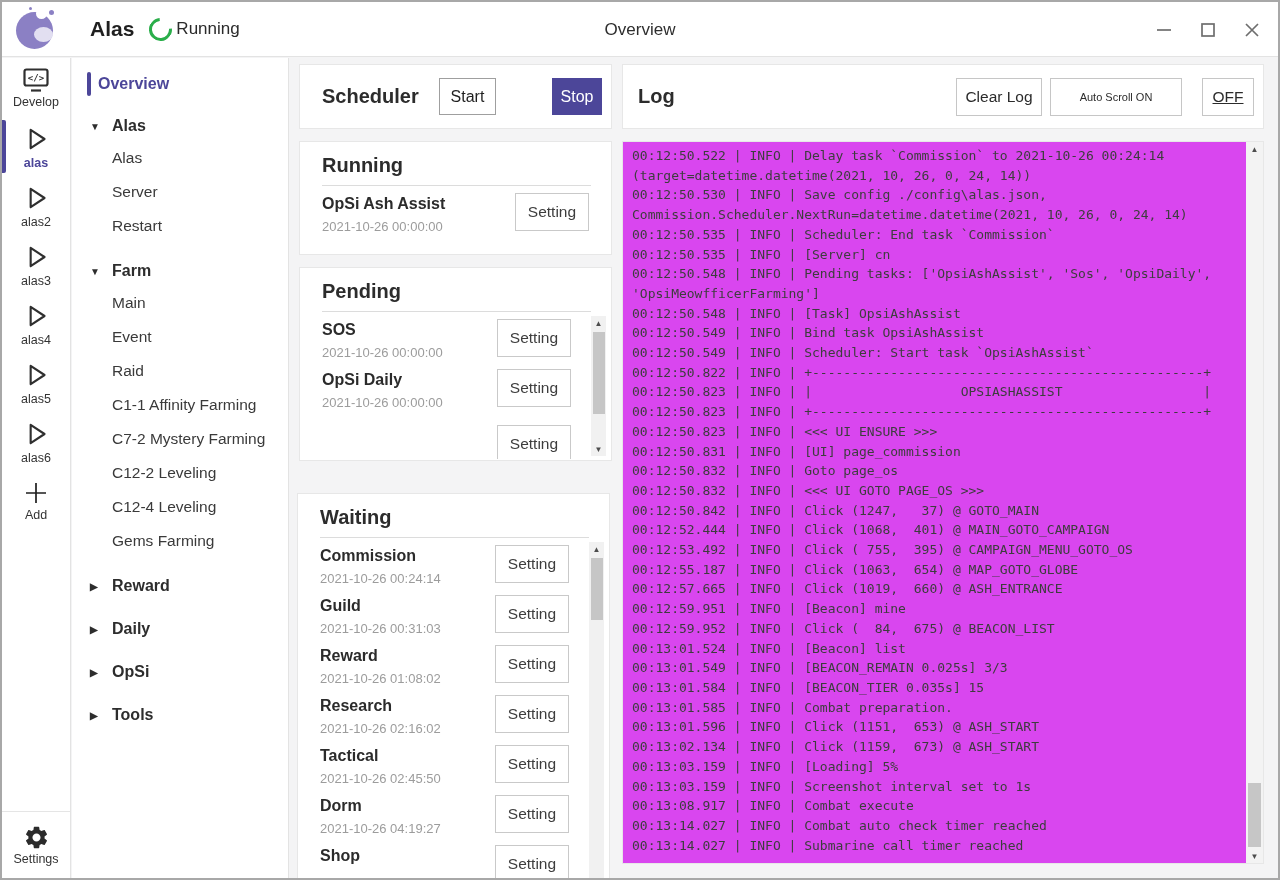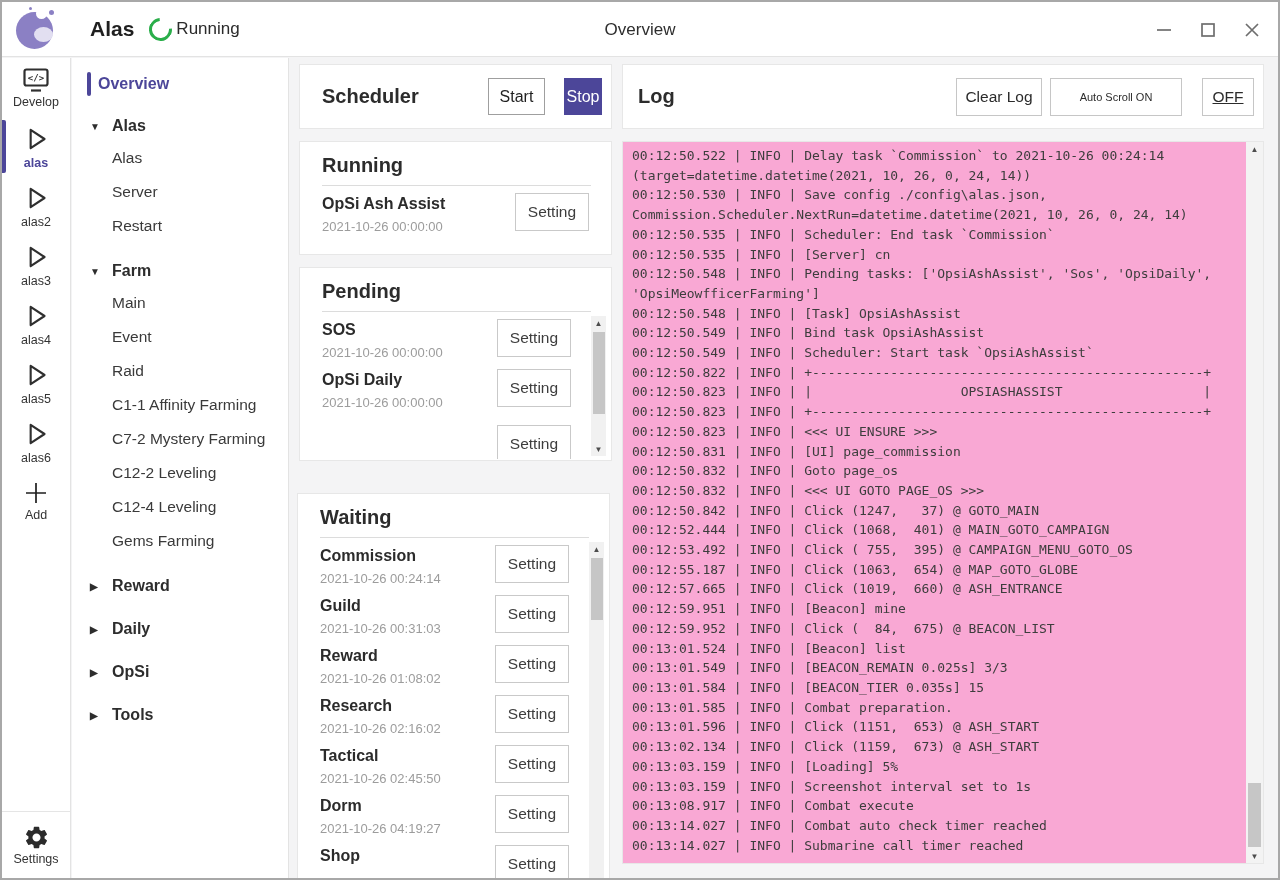--- a/index.html
+++ b/index.html
@@ -57,21 +57,21 @@
   .card{position:absolute;background:#fff;border:1px solid #e7e7e7;box-sizing:border-box;}
 
   
   #card-scheduler{left:9px;top:6px;width:313px;height:65px;display:flex;align-items:center;
                   padding:0 9px 0 22px;}
   #card-scheduler .card-title{flex:1;}
   .card-title{font-size:20px;font-weight:700;color:#2c2c2c;}
   .btn{background:#fff;border:1px solid #c6c6c6;color:#333;display:flex;align-items:center;
        justify-content:center;cursor:pointer;font-family:"Liberation Sans",sans-serif;}
   .btn-start{width:57px;height:37px;font-size:16px;border-color:#9f9f9f;margin-right:19px;color:#1f1f1f;}
-  .btn-stop{width:38px;height:37px;font-size:16px;background:#4c4699;border-color:#4c4699;color:#fff;}
+  .btn-stop{width:50px;height:37px;font-size:16px;background:#4c4699;border-color:#4c4699;color:#fff;margin-left:37px;}
   .sec-title{margin:0 20px 0 22px;padding:12px 0 8px 0;border-bottom:1px solid #dcdcdc;
              font-size:20px;font-weight:700;color:#2c2c2c;}
   #card-running{left:9px;top:83px;width:313px;height:114px;}
   #card-pending{left:9px;top:209px;width:313px;height:194px;overflow:hidden;}
   #card-waiting{left:7px;top:415px;width:313px;height:460px;overflow:hidden;margin-top:20px;}
   .task-list{position:absolute;left:22px;right:40px;top:48px;bottom:1px;overflow:hidden;}
   .trow{position:relative;height:50px;}
   .trow .tname{padding-top:5px;width:172px;font-size:16px;font-weight:700;color:#2b2b2b;line-height:18px;}
   .trow .ttime{margin-top:6px;font-size:13px;color:#9c9c9c;}
   .btn-setting{position:absolute;right:0;top:3px;width:74px;height:38px;font-size:15.5px;
@@ -88,21 +88,21 @@
   #card-pending .sthumb{top:16px;height:82px;}
   #card-waiting .sthumb{top:16px;height:62px;}
 
   
   #card-loghead{left:332px;top:6px;width:642px;height:65px;display:flex;align-items:center;
                 padding:0 9px 0 15px;}
   #card-loghead .card-title{flex:1;}
   .btn-clearlog{width:86px;height:38px;font-size:15.5px;margin-right:8px;color:#2b2b2b;}
   .btn-autoscroll{width:132px;height:38px;font-size:11px;margin-right:20px;color:#2b2b2b;}
   .btn-off{width:52px;height:38px;font-size:15.5px;color:#2b2b2b;text-decoration:underline;}
-  #log-area{position:absolute;left:332px;top:83px;width:642px;height:723px;background:#f9a8d4;
+  #log-area{position:absolute;left:332px;top:83px;width:642px;height:723px;background:#d946ef;
             border:1px solid #e7e7e7;box-sizing:border-box;}
   #log-text{position:absolute;left:0;top:0;right:17px;bottom:0;overflow:hidden;}
   #log-text pre{margin:0;padding:4px 4px 4px 9px;font-family:"DejaVu Sans Mono",monospace;
                 font-size:13px;line-height:19.7px;color:#3d3d3d;white-space:pre;}
   #log-scroll{position:absolute;right:0;top:0;bottom:0;width:17px;background:#f3f3f3;}
   #log-scroll .sthumb{left:2px;width:13px;bottom:16px;height:64px;}
 
   svg{display:block;}
 </style>
 </head>

